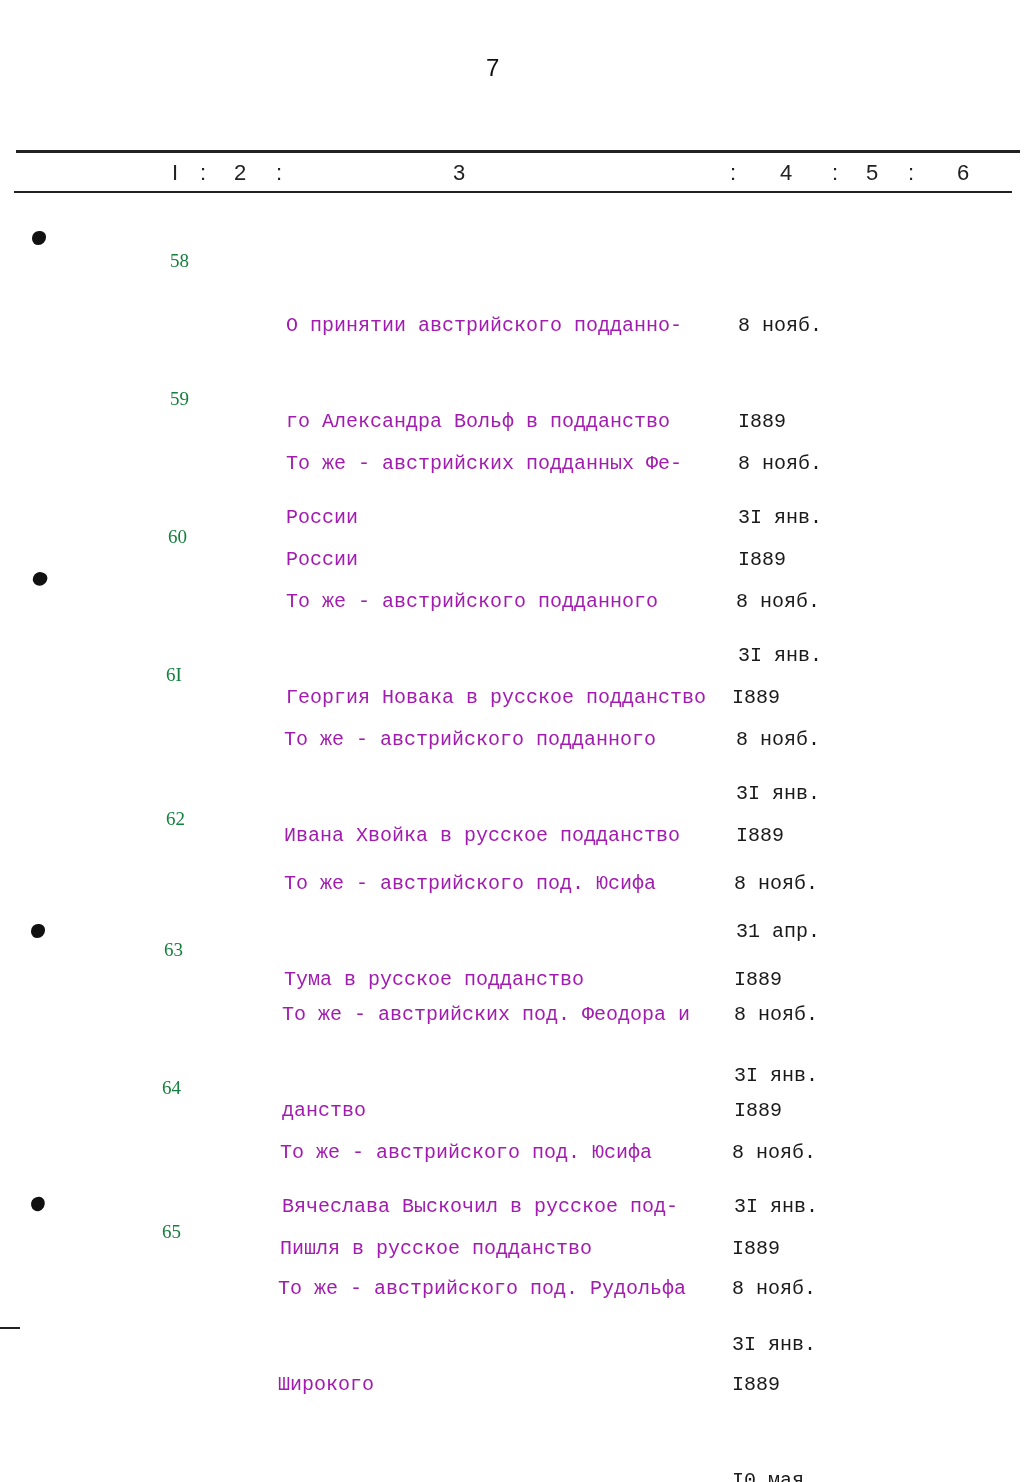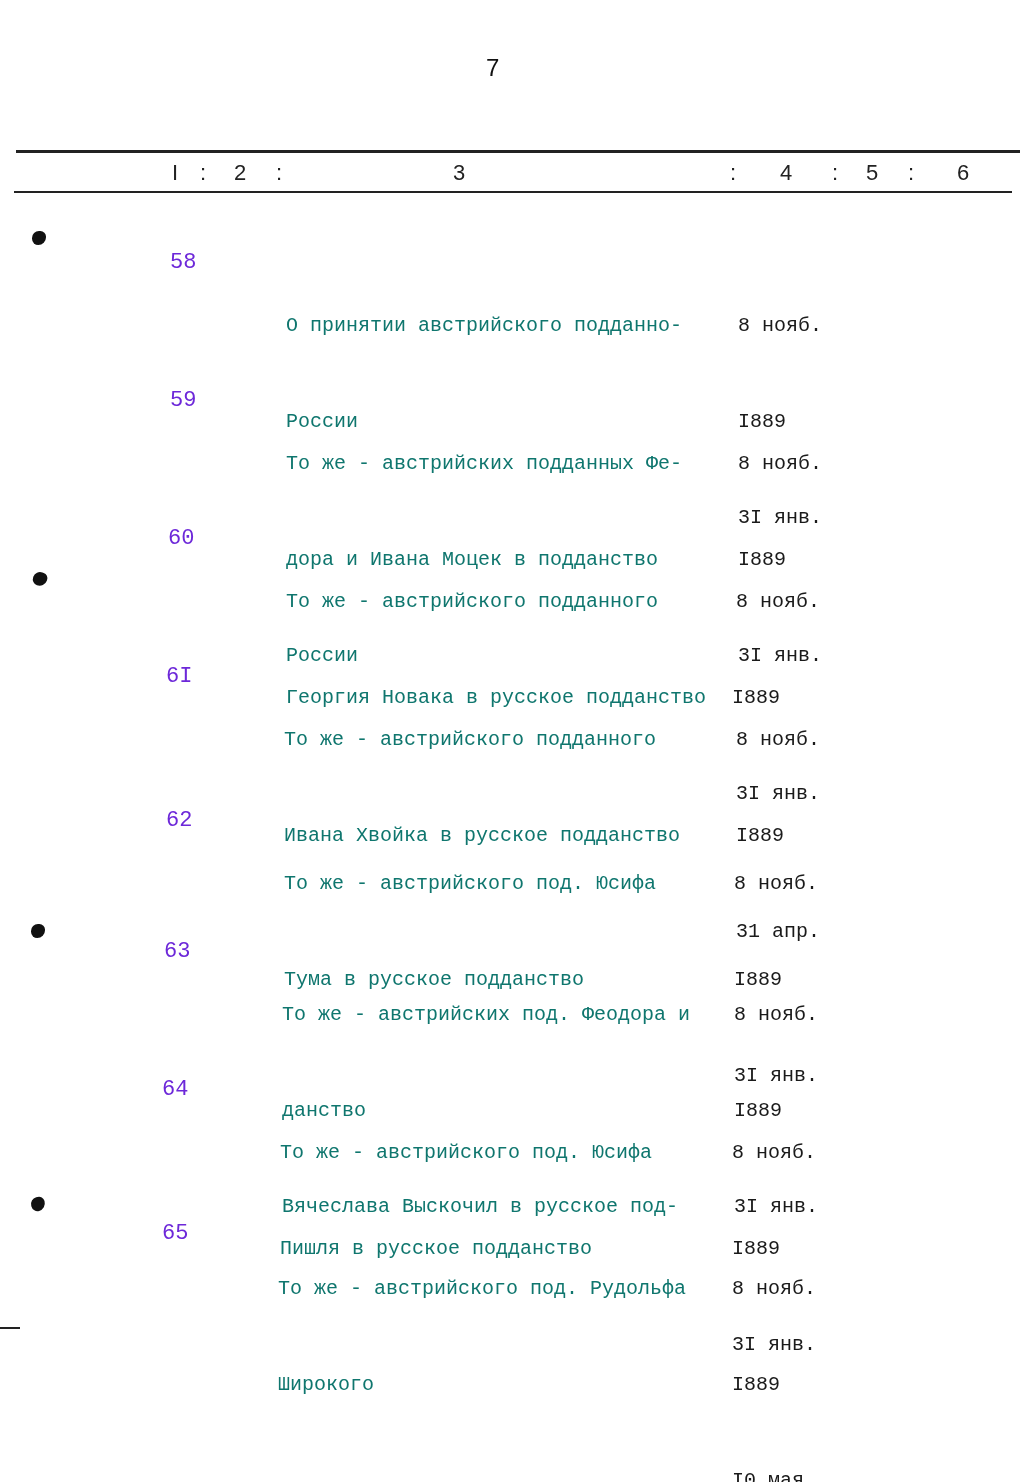--- a/index.html
+++ b/index.html
@@ -38,30 +38,30 @@
       color: #222;
     }
     .entry {
       position: absolute;
       left: 0;
       width: 1024px;
       height: 110px;
     }
     .entry-num {
       position: absolute;
-      font-size: 22px;
-      font-family: Liberation Mono, monospace;
-      color: #6d28d9;
+      font-size: 19px;
+      font-family: Liberation Serif, serif;
+      color: #15803d;
     }
     .entry-title {
       position: absolute;
       font-size: 20px;
       line-height: 32px;
       white-space: pre;
-      color: #0f766e;
+      color: #a21caf;
     }
     .entry-dates {
       position: absolute;
       font-size: 20px;
       line-height: 32px;
       white-space: pre;
       color: #1a1a1a;
     }
     .line { display: block; height: 32px; }
     .hole {
@@ -102,34 +102,34 @@
     <span class="col-header" style="left:908px">:</span>
     <span class="col-header" style="left:957px">6</span>
   </div>
 
   <div class="rule rule-bottom"></div>
 
   <div class="entry" style="top:246px">
     <span class="entry-num" style="left:170px;top:4px">58</span>
     <div class="entry-title" style="left:286px;top:0">
       <span class="line">О принятии австрийского подданно-</span>
+      <span class="line">го Александра Вольф в подданство</span>
       <span class="line">России</span>
     </div>
     <div class="entry-dates" style="left:738px;top:0">
       <span class="line">8 нояб.</span>
       <span class="line">I889</span>
       <span class="line">3I янв.</span>
     </div>
   </div>
 
   <div class="entry" style="top:384px">
     <span class="entry-num" style="left:170px;top:4px">59</span>
     <div class="entry-title" style="left:286px;top:0">
       <span class="line">То же - австрийских подданных Фе-</span>
-      <span class="line">дора и Ивана Моцек в подданство</span>
       <span class="line">России</span>
     </div>
     <div class="entry-dates" style="left:738px;top:0">
       <span class="line">8 нояб.</span>
       <span class="line">I889</span>
       <span class="line">3I янв.</span>
     </div>
   </div>
 
   <div class="entry" style="top:522px">

